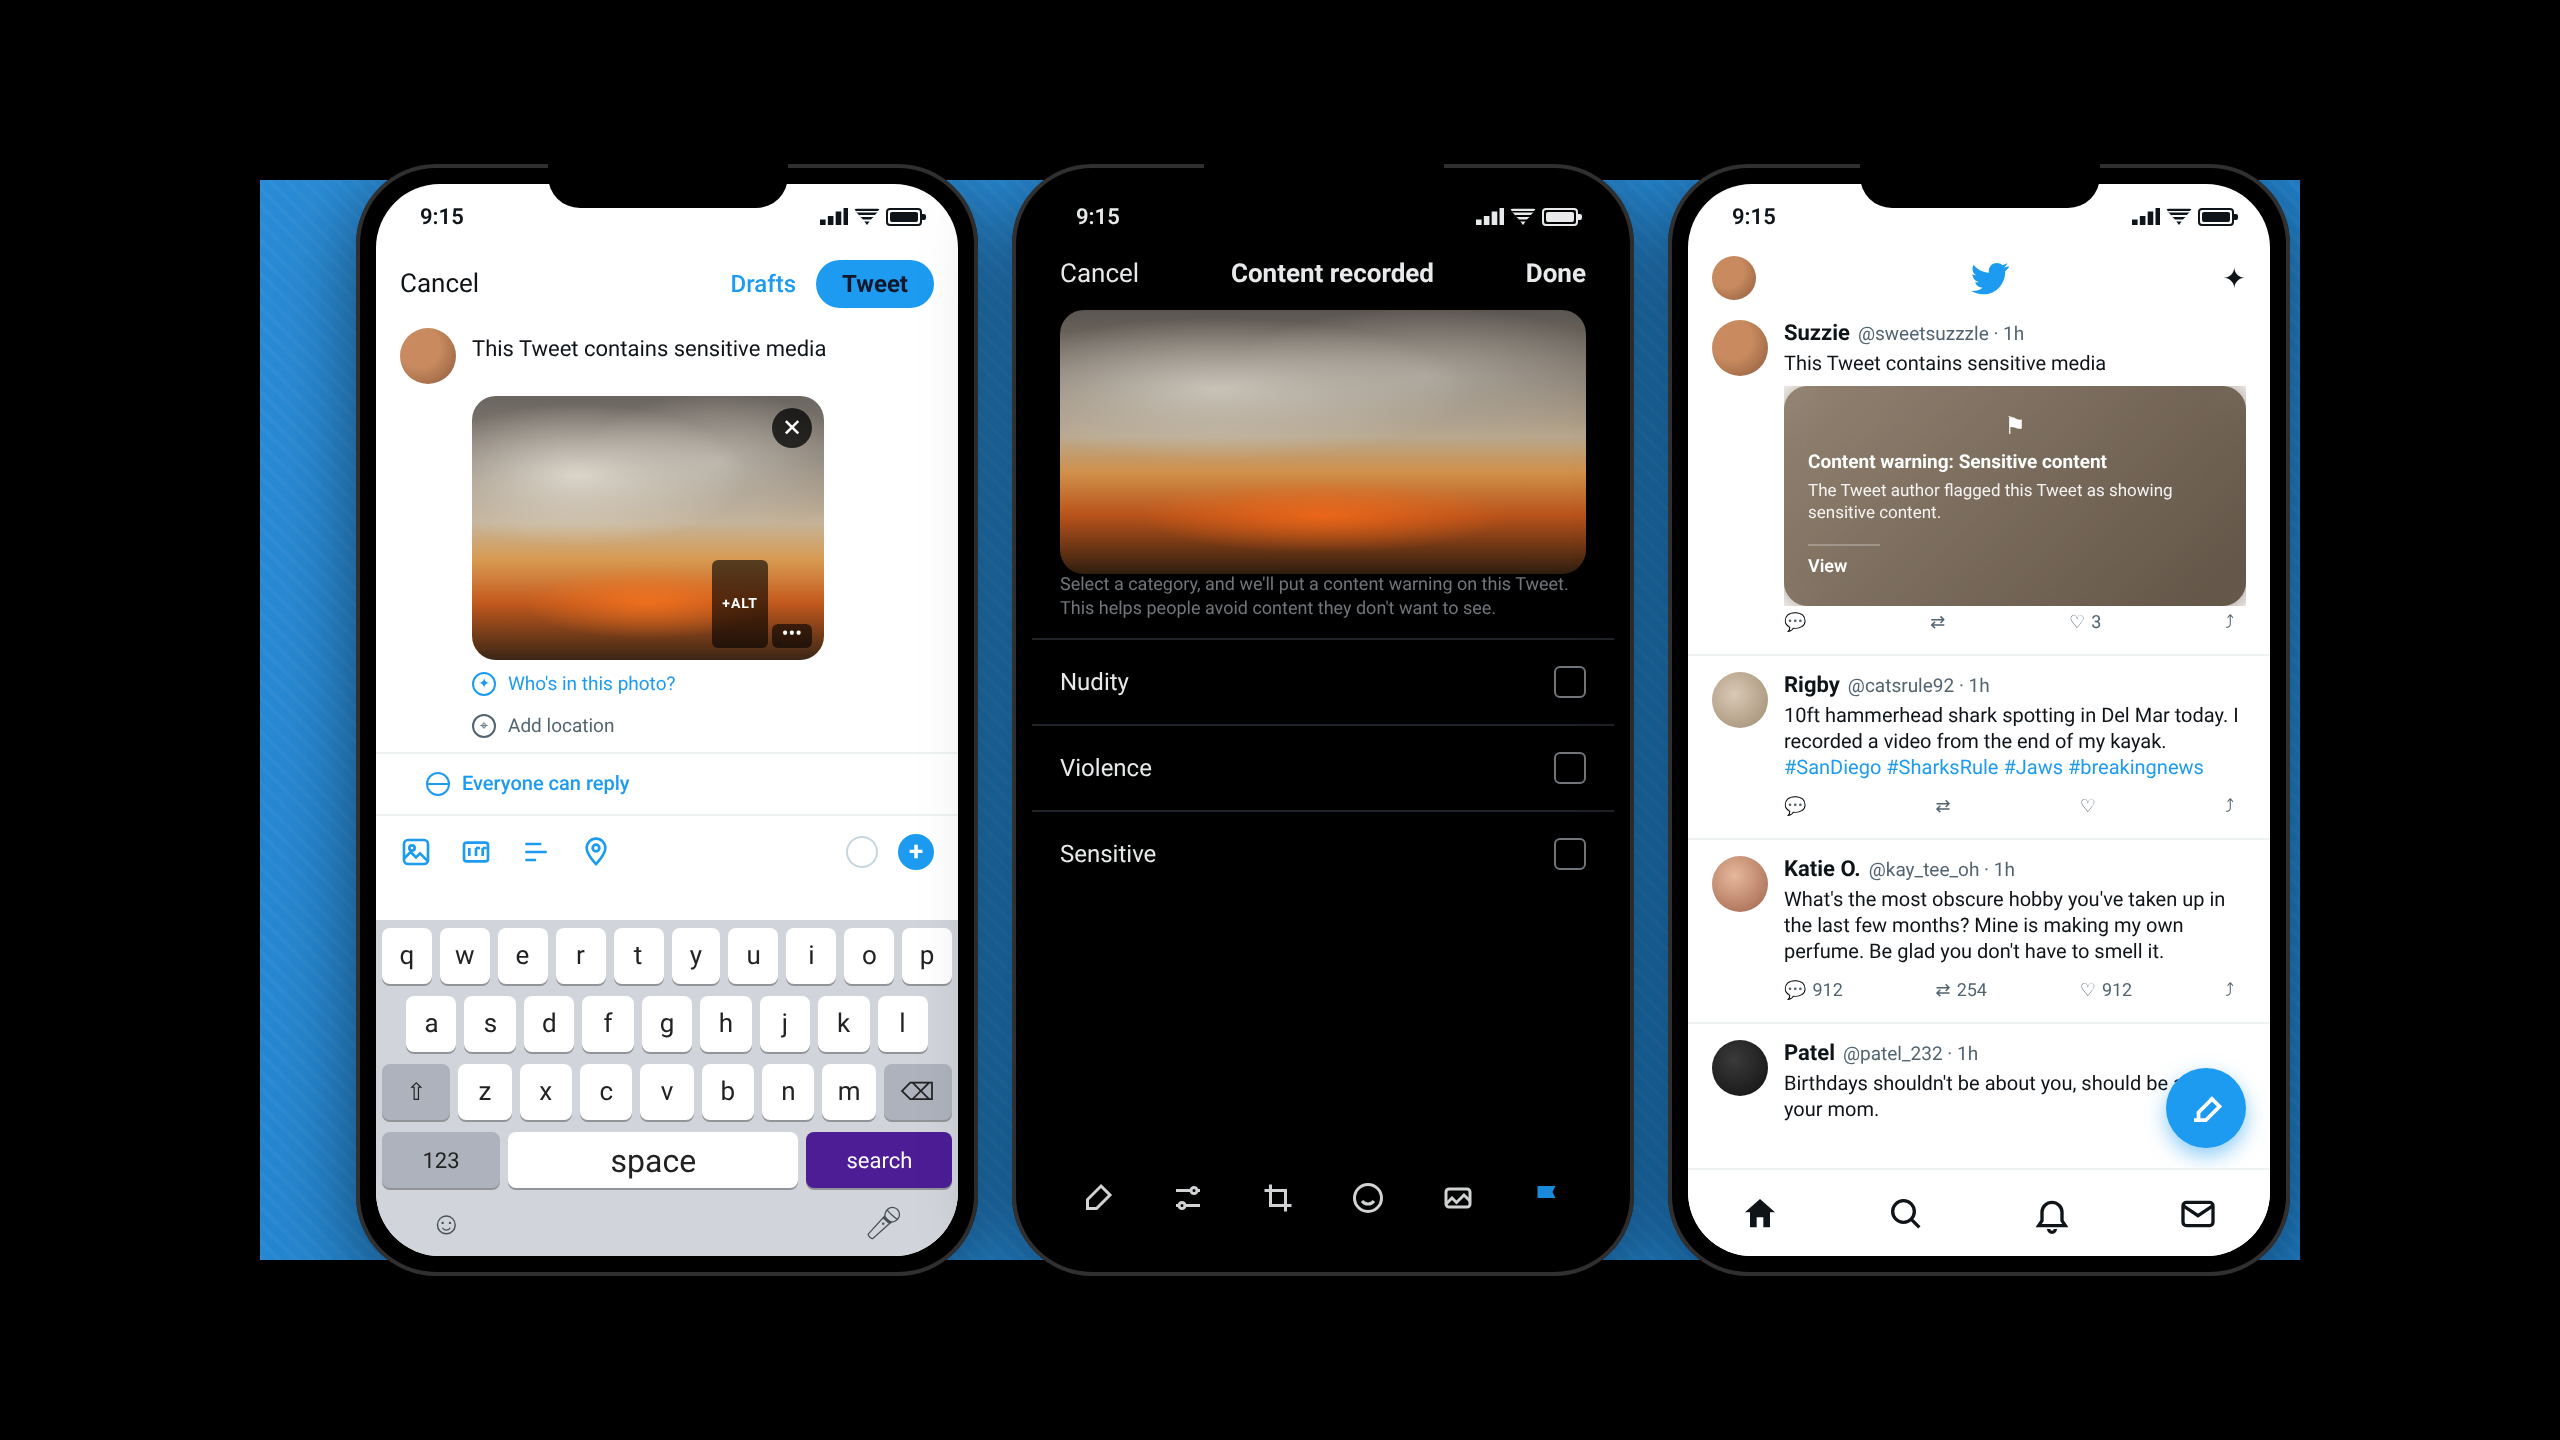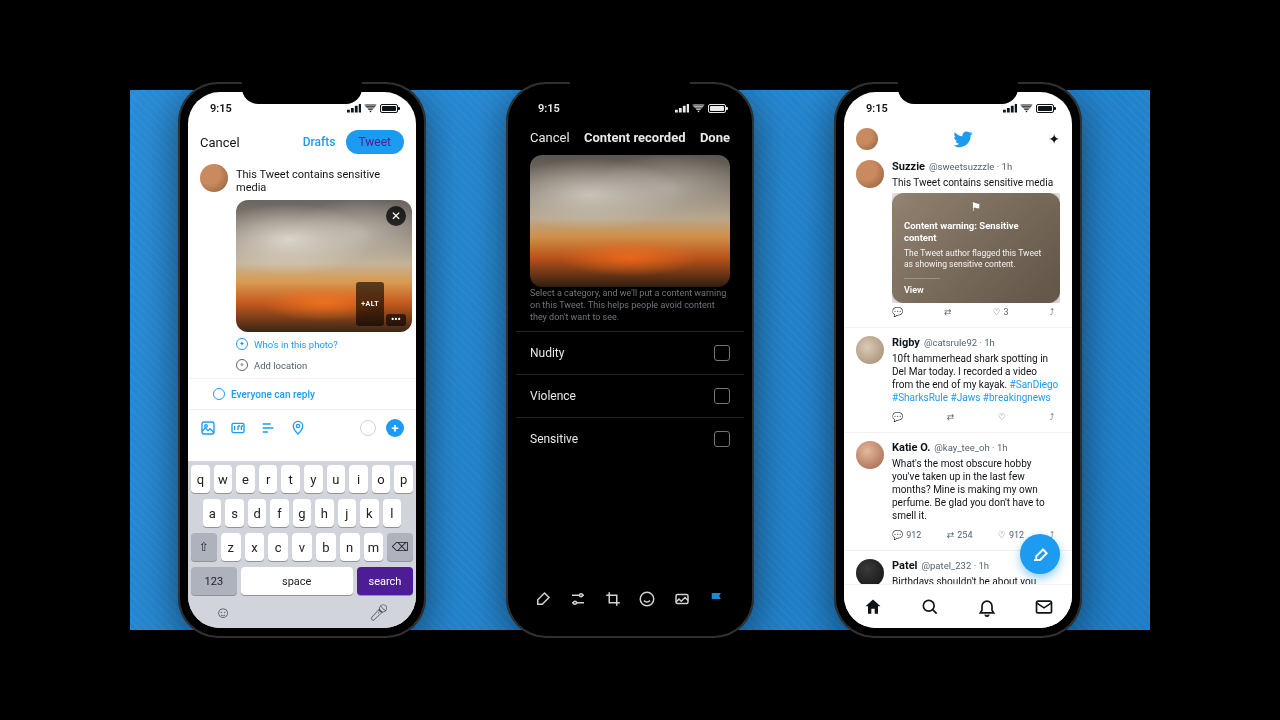--- a/index.html
+++ b/index.html
@@ -1,39 +1,39 @@
 <!DOCTYPE html>
 <html><head>
 <meta charset="utf-8">
 <style>
   * { margin:0; padding:0; box-sizing:border-box; font-family:-apple-system,BlinkMacSystemFont,"Segoe UI",Roboto,Helvetica,Arial,sans-serif; -webkit-font-smoothing:antialiased; }
   body { width:1280px; height:720px; background:#000; overflow:hidden; }
   .stage { position:absolute; left:130px; top:90px; width:1020px; height:540px; background:linear-gradient(135deg,#2a8cd6,#1d7dc7); }
   .texture { position:absolute; inset:0; background-image:repeating-linear-gradient(45deg,rgba(255,255,255,.03) 0 2px,transparent 2px 6px); }
 
   
-  .phone { position:absolute; width:248px; height:556px; border-radius:40px; background:#000; padding:10px; box-shadow:0 10px 40px rgba(0,0,0,.5),inset 0 0 0 2px rgba(80,80,80,.6); }
+  .phone { position:absolute; width:311px; height:556px; border-radius:40px; background:#000; padding:10px; box-shadow:0 10px 40px rgba(0,0,0,.5),inset 0 0 0 2px rgba(80,80,80,.6); }
   .screen { width:100%; height:100%; border-radius:32px; overflow:hidden; position:relative; }
   .notch { position:absolute; top:0; left:50%; transform:translateX(-50%); width:120px; height:22px; background:#000; border-radius:0 0 16px 16px; z-index:50; }
   .statusbar { height:32px; display:flex; align-items:center; justify-content:space-between; padding:0 18px 0 22px; font-size:11px; font-weight:600; }
   .sb-icons { display:flex; gap:3px; align-items:center; }
   .sb-icons span { display:inline-block; }
   .sig { width:14px; height:9px; background:currentColor; clip-path:polygon(0 100%,0 70%,20% 70%,20% 100%,28% 100%,28% 50%,48% 50%,48% 100%,56% 100%,56% 25%,76% 25%,76% 100%,84% 100%,84% 0,100% 0,100% 100%); }
   .wifi { width:13px; height:9px; background:currentColor; clip-path:polygon(50% 100%,40% 80%,60% 80%,50% 100%,25% 55%,75% 55%,65% 70%,35% 70%,25% 55%,10% 30%,90% 30%,80% 45%,20% 45%,10% 30%,0 10%,100% 10%,92% 22%,8% 22%,0 10%); border-radius:2px; }
   .batt { width:18px; height:9px; border:1px solid currentColor; border-radius:2px; position:relative; }
   .batt::before { content:''; position:absolute; inset:1px; background:currentColor; border-radius:1px; }
   .batt::after { content:''; position:absolute; right:-3px; top:2px; width:2px; height:3px; background:currentColor; border-radius:0 1px 1px 0; }
 
   
   .p1 .screen { background:#fff; color:#0f1419; }
   .nav1 { display:flex; align-items:center; justify-content:space-between; padding:6px 12px; }
   .nav1 .cancel { font-size:13px; color:#0f1419; }
   .nav1 .right { display:flex; align-items:center; gap:10px; }
   .drafts { font-size:12px; color:#1d9bf0; font-weight:500; }
-  .tweet-btn { background:#1d9bf0; color:#4c1d95; font-size:12px; font-weight:400; padding:5px 13px; border-radius:14px; }
+  .tweet-btn { background:#1d9bf0; color:#0f172a; font-size:12px; font-weight:700; padding:5px 13px; border-radius:14px; }
   .compose-row { display:flex; gap:8px; padding:4px 12px 2px; }
   .avatar { width:28px; height:28px; border-radius:50%; background:radial-gradient(circle at 35% 35%,#c98a5f 0 40%,#8a5a3a 100%); flex:none; }
   .compose-text { font-size:11px; padding-top:4px; }
   .media-wrap { margin:4px 0 0 48px; width:176px; position:relative; }
   .fire-img { width:100%; height:132px; border-radius:12px; background:linear-gradient(180deg,#6a6560 0%,#8f857a 25%,#c4b399 48%,#d89b52 62%,#c45a1e 78%,#3a2515 100%); position:relative; overflow:hidden; }
   .fire-img::before { content:''; position:absolute; inset:0; background:radial-gradient(ellipse 80% 45% at 30% 30%,rgba(230,225,215,.85),transparent 60%),radial-gradient(ellipse 60% 40% at 70% 25%,rgba(200,195,185,.7),transparent 65%),radial-gradient(ellipse 50% 20% at 50% 78%,rgba(255,120,30,.7),transparent 70%); }
   .close-badge { position:absolute; top:6px; right:6px; width:20px; height:20px; background:rgba(0,0,0,.75); border-radius:50%; color:#fff; display:flex; align-items:center; justify-content:center; font-size:12px; }
   .alt-badge { position:absolute; bottom:6px; right:28px; font-size:7px; font-weight:700; color:#fff; background:rgba(0,0,0,.6); padding:18px 5px; border-radius:3px; letter-spacing:.5px; }
   .dots-badge { position:absolute; bottom:6px; right:6px; font-size:10px; color:#fff; background:rgba(0,0,0,.6); padding:1px 5px; border-radius:3px; line-height:1; }
   .meta-row { display:flex; align-items:center; gap:6px; padding:6px 12px 3px 48px; font-size:9.5px; color:#1d9bf0; }
@@ -50,21 +50,21 @@
   .ring { width:16px; height:16px; border:1.5px solid #c6d6e0; border-radius:50%; }
   .plus-circ { width:18px; height:18px; background:#1d9bf0; border-radius:50%; color:#fff; display:flex; align-items:center; justify-content:center; font-size:13px; font-weight:700; }
 
   
   .kbd { position:absolute; left:0; right:0; bottom:0; background:#d1d4da; padding:4px 3px 6px; }
   .krow { display:flex; justify-content:center; gap:4px; margin-bottom:6px; }
   .key { background:#fff; border-radius:4px; box-shadow:0 1px 0 rgba(0,0,0,.3); height:28px; flex:1; display:flex; align-items:center; justify-content:center; font-size:13px; color:#222; }
   .krow.r2 { padding:0 12px; }
   .krow.r3 .shift,.krow.r3 .bksp { flex:1.3; background:#adb2bc; font-size:12px; }
   .krow.r4 .nkey { flex:1.3; background:#adb2bc; font-size:11px; }
-  .krow.r4 .space { flex:3.2; font-size:11px; }
+  .krow.r4 .space { flex:3.2; font-size:16px; }
   .krow.r4 .search { flex:1.6; background:#4c1d95; color:#fff; font-size:11px; }
   .kbd-bottom { display:flex; justify-content:space-between; padding:2px 24px 0; color:#4a4e57; font-size:16px; }
 
   
   .p2 .screen { background:#000; color:#e7e9ea; }
   .p2 .statusbar { color:#e7e9ea; }
   .nav2 { display:flex; align-items:center; justify-content:space-between; padding:6px 14px 10px; font-size:13px; }
   .nav2 .title { font-weight:700; font-size:13px; }
   .nav2 .done { font-weight:700; }
   .p2 .fire2 { margin:0 14px; height:132px; border-radius:12px; background:linear-gradient(180deg,#5a5550 0%,#847a6f 25%,#b8a78d 48%,#d08f48 62%,#b8521a 78%,#2e1e10 100%); position:relative; overflow:hidden; }

